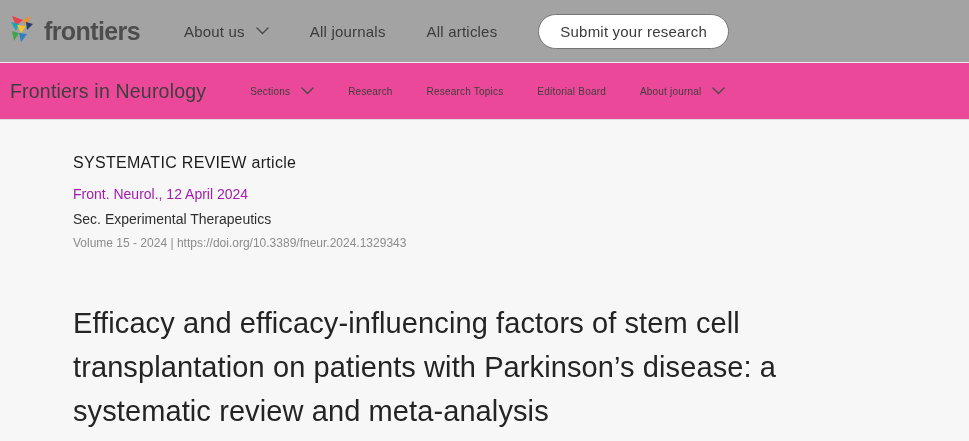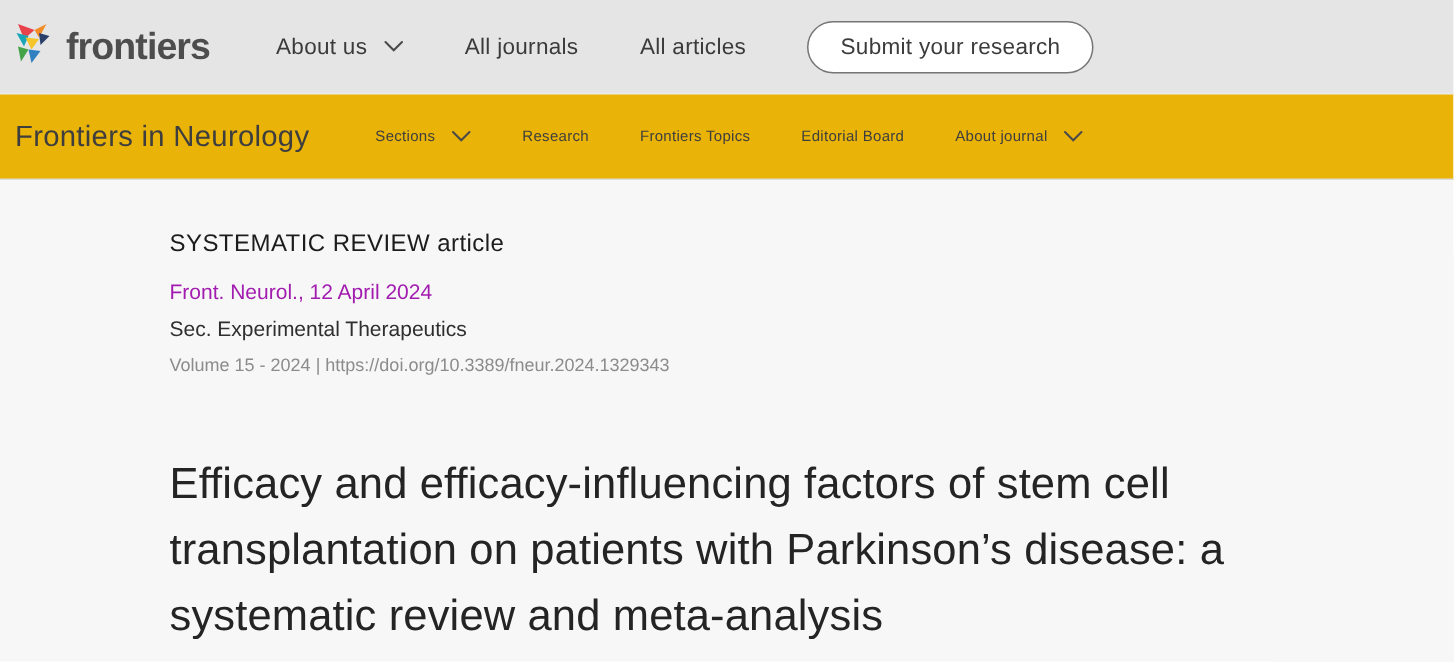--- a/index.html
+++ b/index.html
@@ -7,21 +7,21 @@
     width: 969px; height: 441px;
     overflow: hidden;
     background: #ffffff;
     font-family: "Liberation Sans", sans-serif;
     -webkit-font-smoothing: antialiased;
   }
 
   
   .top-nav {
     height: 62px;
-    background: #e5e5e5;
+    background: #a3a3a3;
     display: flex;
     align-items: center;
     padding-left: 8px;
   }
   .logo {
     display: flex;
     align-items: center;
     gap: 8px;
     cursor: pointer;
   }
@@ -55,21 +55,21 @@
     color: #3b3b3b;
     letter-spacing: 0.2px;
     font-family: "Liberation Sans", sans-serif;
     cursor: pointer;
     white-space: nowrap;
   }
 
   
   .journal-nav {
     height: 58px;
-    background: #eab308;
+    background: #ec4899;
     border-top: 1px solid #ececec;
     border-bottom: 1px solid #dcdcdc;
     display: flex;
     align-items: center;
     padding-left: 10px;
   }
   .journal-name {
     font-size: 19.5px;
     color: #3e3e3e;
     letter-spacing: 0.2px;
@@ -81,21 +81,21 @@
     align-items: center;
     margin-left: 44px;
     gap: 34px;
   }
   .journal-links .nav-item { font-size: 10px; color: #3e3e3e; }
 
   
   .content {
     height: 321px;
     background: #f7f7f7;
-    padding: 34px 20px 0 113px;
+    padding: 34px 20px 0 73px;
   }
   .article-type {
     font-size: 16px;
     color: #1c1c1c;
     letter-spacing: 0.3px;
   }
   .citation {
     margin-top: 14px;
     font-size: 14px;
     color: #a21caf;
@@ -174,21 +174,21 @@
       <span class="chevron">
         <svg width="13" height="8" viewBox="0 0 13 8">
             <path d="M1 1 L6.5 6.5 L12 1" stroke="#4a4a4a" stroke-width="1.4" fill="none" stroke-linecap="round"></path>
           </svg>
       </span>
     </div>
     <div class="nav-item">
       <span>Research</span>
     </div>
     <div class="nav-item">
-      <span>Frontiers Topics</span>
+      <span>Research Topics</span>
     </div>
     <div class="nav-item">
       <span>Editorial Board</span>
     </div>
     <div class="nav-item">
       <span>About journal</span>
       <span class="chevron">
         <svg width="13" height="8" viewBox="0 0 13 8">
             <path d="M1 1 L6.5 6.5 L12 1" stroke="#4a4a4a" stroke-width="1.4" fill="none" stroke-linecap="round"></path>
           </svg>

